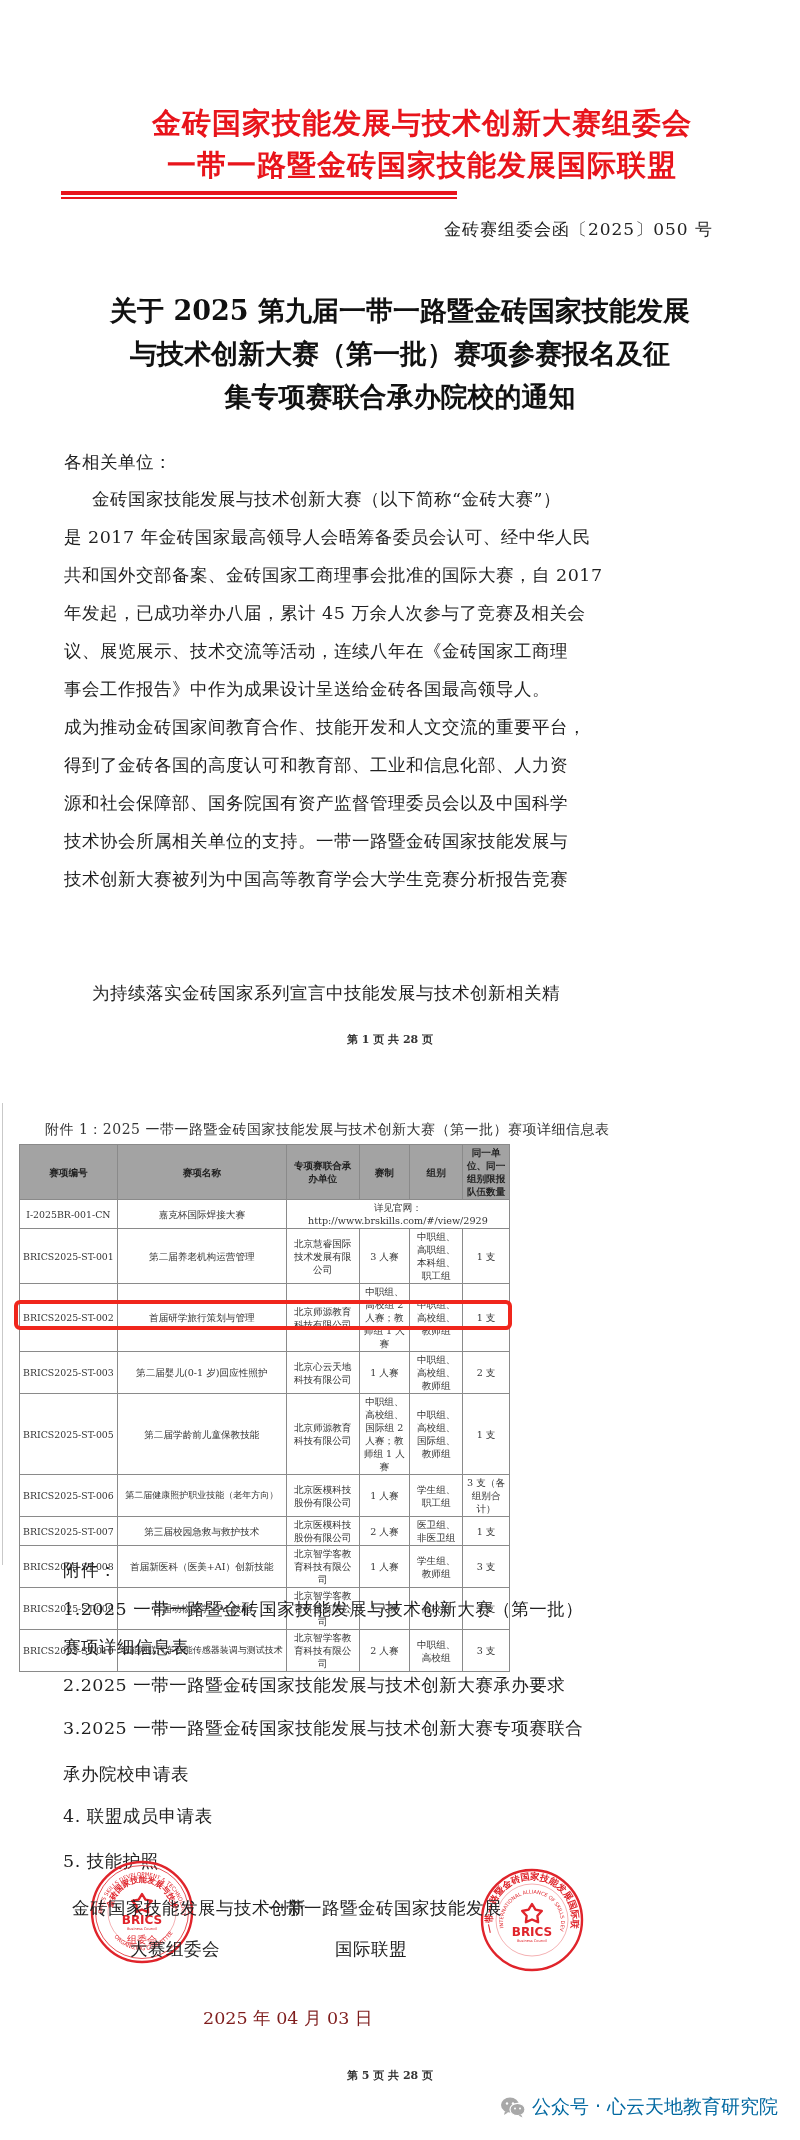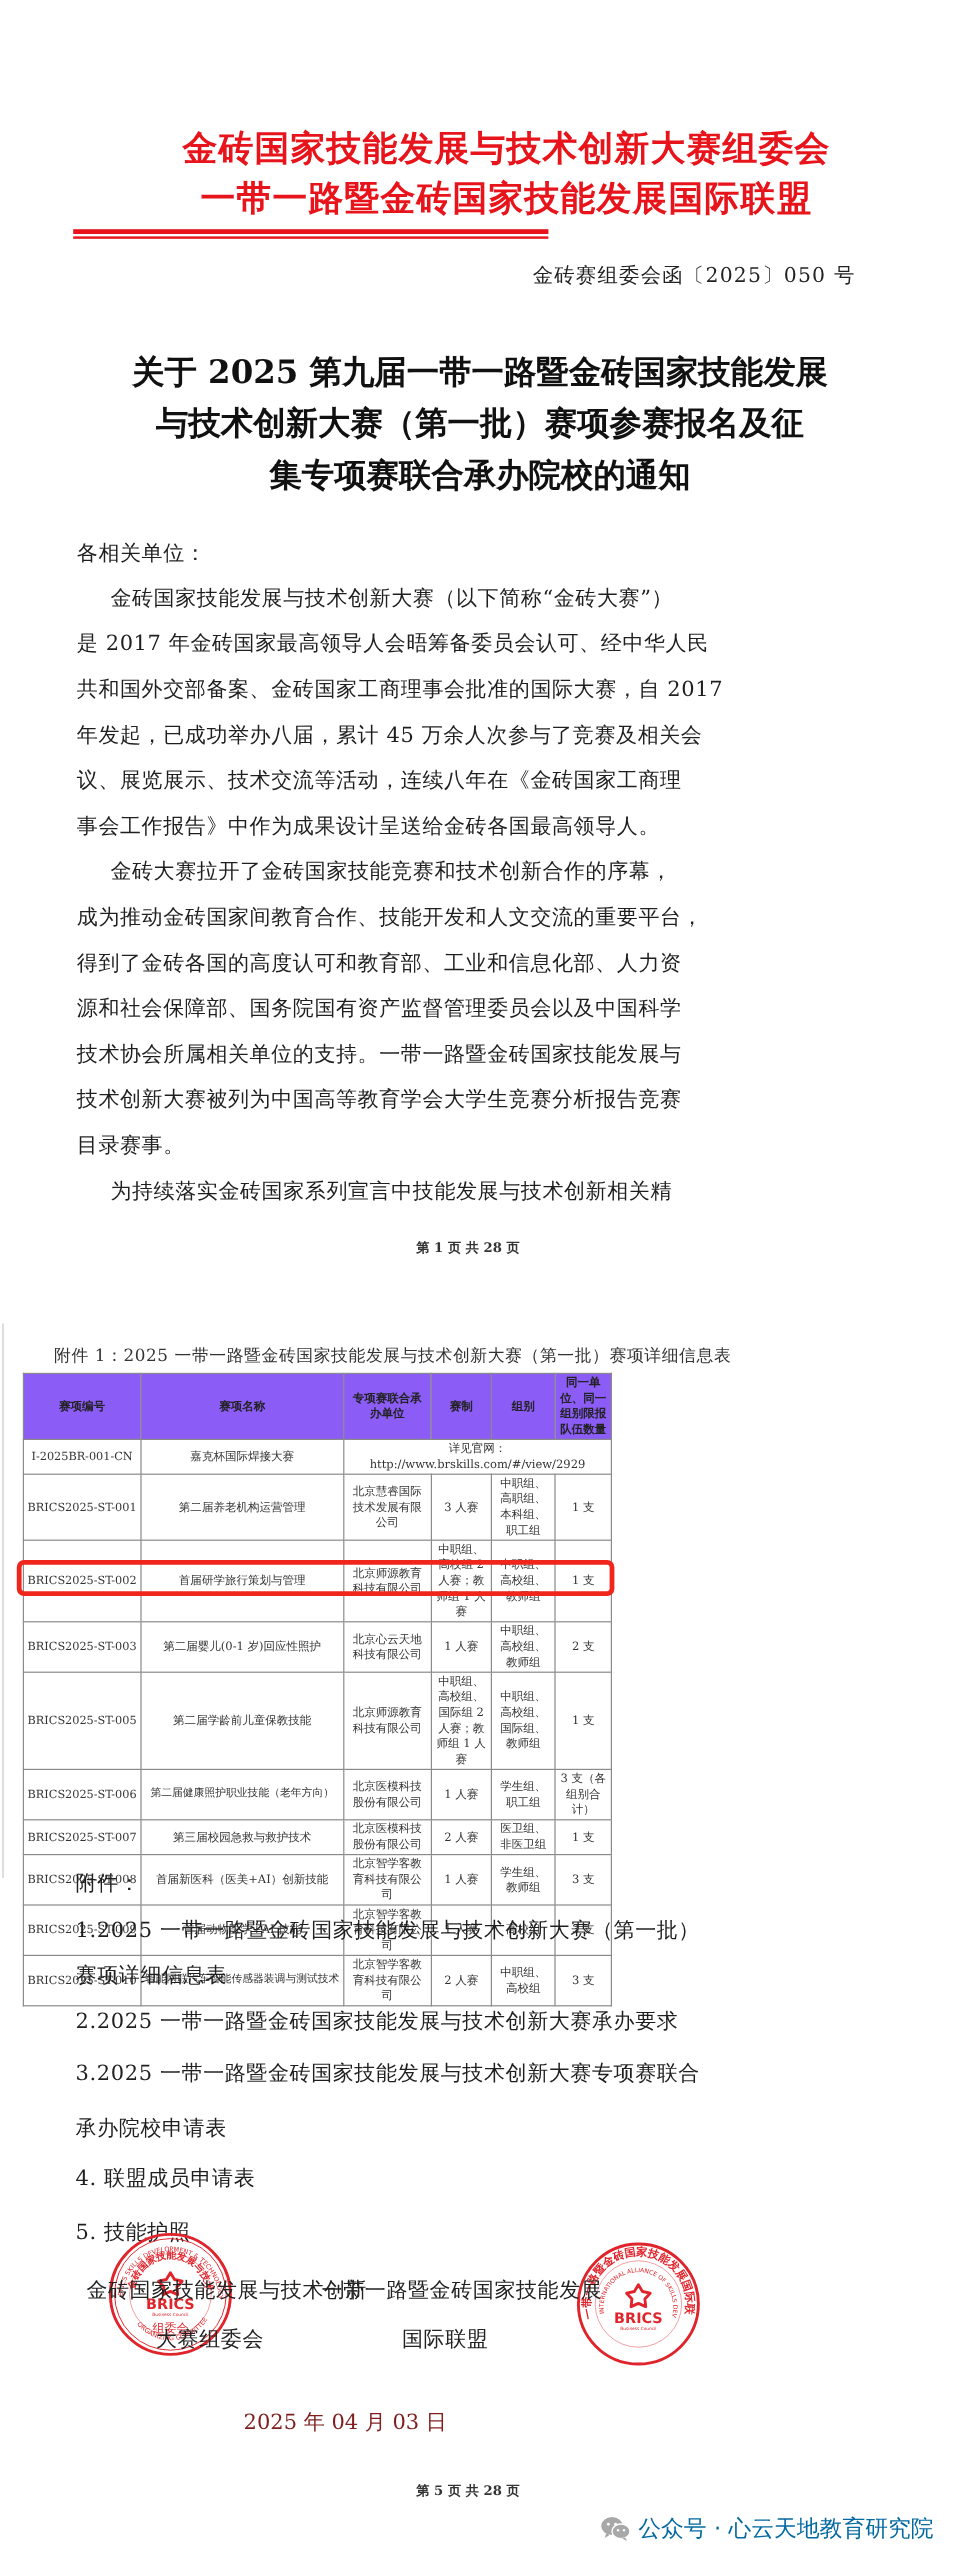--- a/index.html
+++ b/index.html
@@ -49,21 +49,21 @@
   table.grid {
     position: absolute; left: 19px; top: 1144px; width: 491px;
     border-collapse: collapse; font-size: 9.6px; color: #333;
     font-family: "DejaVu Serif", "Liberation Serif", serif;
   }
   table.grid th, table.grid td {
     border: 1px solid #8a8a8a; text-align: center; vertical-align: middle;
     padding: 1px 3px; line-height: 13px;
   }
   table.grid th {
-    background: #8b5cf6; font-weight: bold; color: #222; height: 38px; font-size: 9.6px;
+    background: #a3a3a3; font-weight: bold; color: #222; height: 38px; font-size: 9.6px;
   }
   table.grid td.code { white-space: nowrap; font-size: 9.4px; }
   table.grid td.span-note { text-align: center; }
 
   .highlight-box {
     left: 14px; top: 1300px; width: 498px; height: 30px;
     border: 4px solid #f0261c; border-radius: 6px;
   }
 
   
@@ -104,27 +104,25 @@
 <div class="abs body-text para" style="top:480px; width:400px;">
   <span class="line indent">金砖国家技能发展与技术创新大赛（以下简称“金砖大赛”）</span>
   <span class="line">是 2017 年金砖国家最高领导人会晤筹备委员会认可、经中华人民</span>
   <span class="line">共和国外交部备案、金砖国家工商理事会批准的国际大赛，自 2017</span>
   <span class="line">年发起，已成功举办八届，累计 45 万余人次参与了竞赛及相关会</span>
   <span class="line">议、展览展示、技术交流等活动，连续八年在《金砖国家工商理</span>
   <span class="line">事会工作报告》中作为成果设计呈送给金砖各国最高领导人。</span>
 </div>
 
 <div class="abs body-text para" style="top:708px; width:400px;">
-  <span class="line indent">金砖大赛拉开了金砖国家技能竞赛和技术创新合作的序幕，</span>
   <span class="line">成为推动金砖国家间教育合作、技能开发和人文交流的重要平台，</span>
   <span class="line">得到了金砖各国的高度认可和教育部、工业和信息化部、人力资</span>
   <span class="line">源和社会保障部、国务院国有资产监督管理委员会以及中国科学</span>
   <span class="line">技术协会所属相关单位的支持。一带一路暨金砖国家技能发展与</span>
   <span class="line">技术创新大赛被列为中国高等教育学会大学生竞赛分析报告竞赛</span>
-  <span class="line">目录赛事。</span>
 </div>
 
 <div class="abs body-text para" style="top:974px; width:400px;">
   <span class="line indent">为持续落实金砖国家系列宣言中技能发展与技术创新相关精</span>
 </div>
 
 <div class="abs page-footer" style="top:1032px; left:-10px;">第 1 页 共 28 页</div>
 
 <div class="abs inset-border"></div>
 

